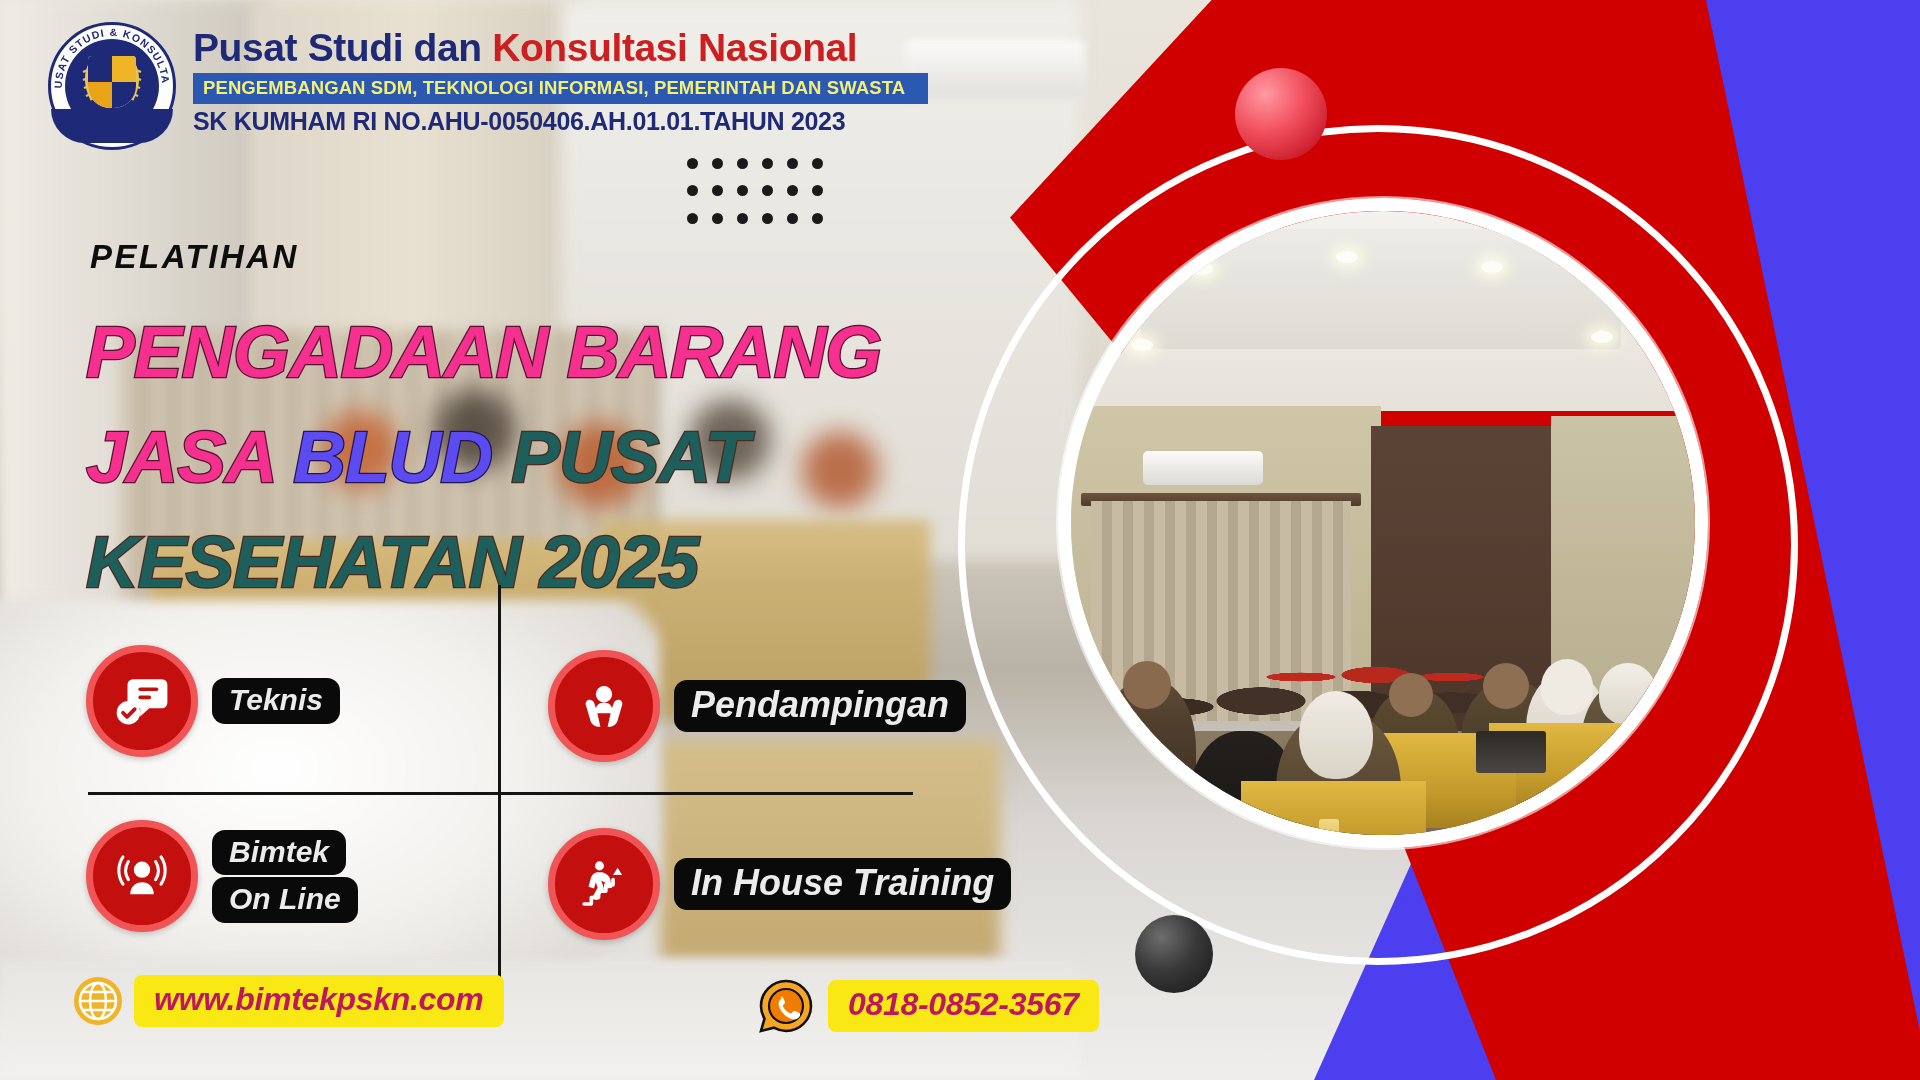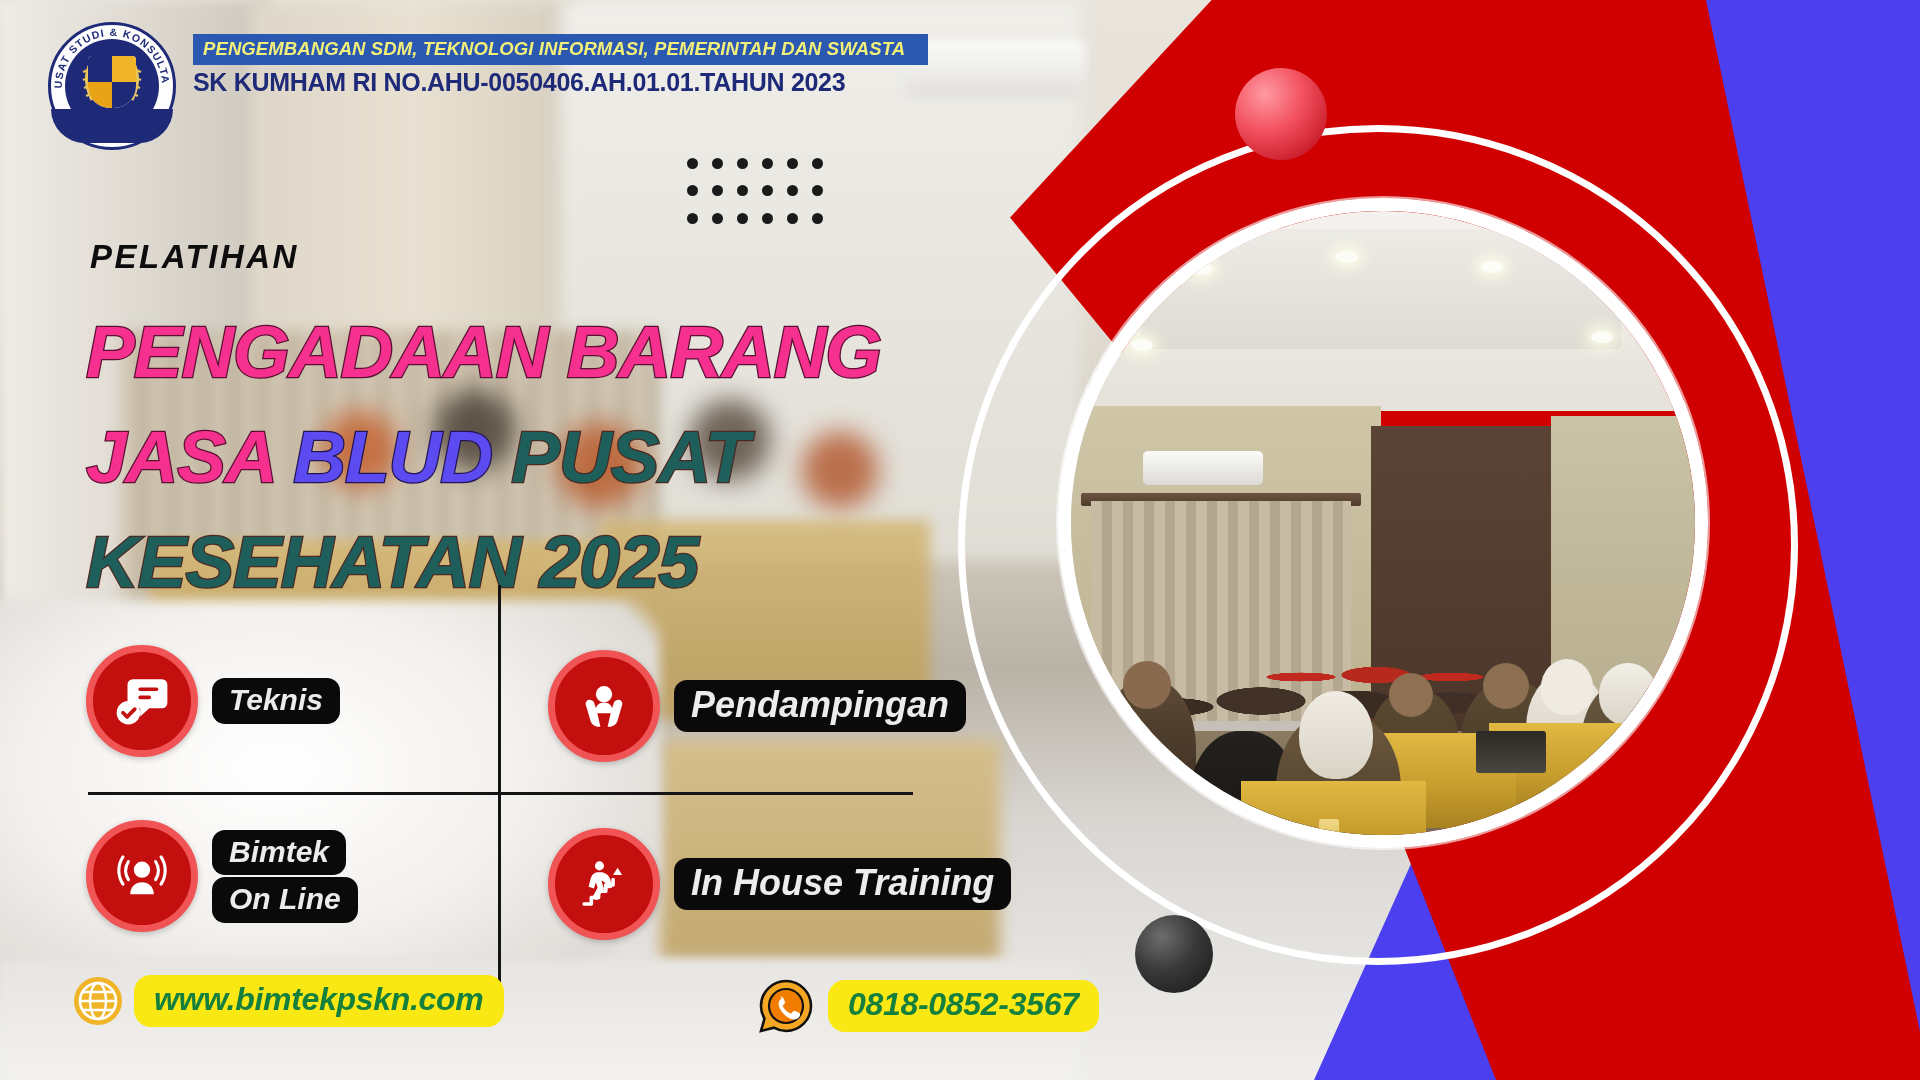--- a/index.html
+++ b/index.html
@@ -189,21 +189,21 @@
   .q2 { right:0; top:0; background:#f0b429; }
   .q3 { left:0; bottom:0; background:#e8a317; }
   .q4 { right:0; bottom:0; background:#1e2a78; }
   .logo-wreath { position:absolute; left:28px; top:32px; width:72px; height:56px; }
 
   .header-txt { position:absolute; left:193px; top:28px; width:760px; }
   .h-title { font-size:39px; font-weight:bold; letter-spacing:-.4px; line-height:1; white-space:nowrap; }
   .h-t1 { color:#1e2a78; }
   .h-t2 { color:#cc2020; }
   .h-bar { margin-top:6px; background:#2b58b0; padding:4px 10px 5px 10px;
-    width:735px;font-style:italic; }
+    width:735px; }
   .h-bar span { color:#f3f07a; font-size:18.5px; font-weight:bold; letter-spacing:.1px;
     white-space:nowrap; }
   .h-sk { margin-top:3px; color:#1e2a78; font-size:25px; font-weight:bold;
     letter-spacing:-.3px; white-space:nowrap; }
 
   
   .dotgrid { position:absolute; left:680px; top:150px; width:150px; height:82px;
     display:grid; grid-template-columns:repeat(6,1fr); grid-template-rows:repeat(3,1fr);
     align-items:center; justify-items:center; }
   .dotgrid i { width:11px; height:11px; background:#1a1a1a; border-radius:50%; display:block; }
@@ -240,22 +240,22 @@
   .b-lab { background:#0a0a0a; color:#ececec; font-size:30px; font-weight:bold;
     font-style:italic; padding:6px 17px 8px 17px; border-radius:13px; white-space:nowrap;
     line-height:1.05; }
   .b-single .b-lab { font-size:36px; border-radius:13px; }
 
   
   .foot-web { position:absolute; left:72px; top:975px; display:flex; align-items:center; }
   .foot-wa  { position:absolute; left:758px; top:978px; display:flex; align-items:center; }
   .globe { width:52px; height:52px; flex:none; }
   .wa { width:56px; height:56px; flex:none; }
-  .pill { background:#f9e814; color:#15803d; font-weight:bold; font-style:italic;
-    font-size:32px; padding:6px 20px 9px 20px; border-radius:17px; margin-left:10px;
+  .pill { background:#f9e814; color:#be185d; font-weight:bold; font-style:italic;
+    font-size:32px; padding:6px 20px 9px 20px; border-radius:8px; margin-left:10px;
     white-space:nowrap; letter-spacing:-.3px; }
   .pill-wa { font-size:32px; margin-left:14px; }
 </style>
 </head>
 <body>
 
 <div id="bg">
   <div class="bg-base"></div>
   <div class="bg-wall-l"></div>
   <div class="bg-wall-m"></div>
@@ -341,20 +341,21 @@
   </svg>
   <div class="logo-shield">
     <span class="q q1"></span>
       <span class="q q2"></span>
     <span class="q q3"></span>
       <span class="q q4"></span>
   </div>
 </div>
 
 <div class="header-txt">
+  <div class="h-title"><span class="h-t1">Pusat Studi dan </span><span class="h-t2">Konsultasi Nasional</span></div>
   <div class="h-bar">
     <span>PENGEMBANGAN SDM, TEKNOLOGI INFORMASI, PEMERINTAH DAN SWASTA</span>
   </div>
   <div class="h-sk">SK KUMHAM RI NO.AHU-0050406.AH.01.01.TAHUN 2023</div>
 </div>
 
 <div class="dotgrid">
   <i></i>
     <i></i>
     <i></i>

